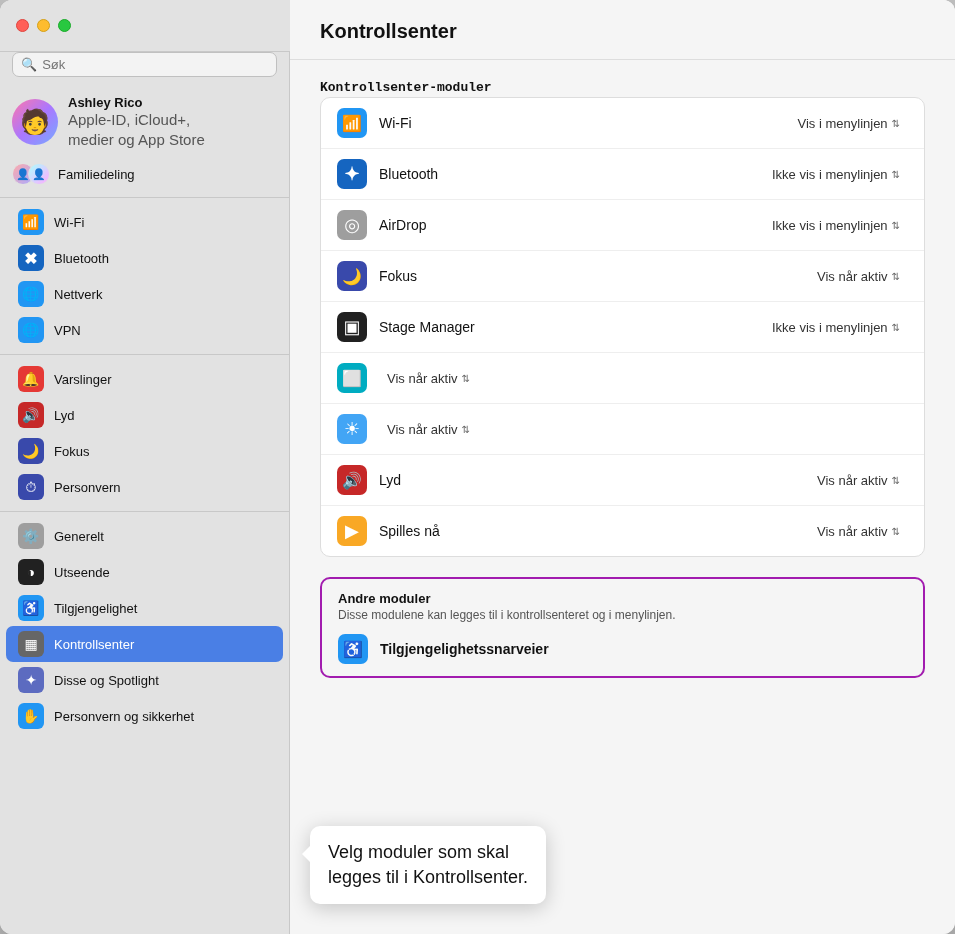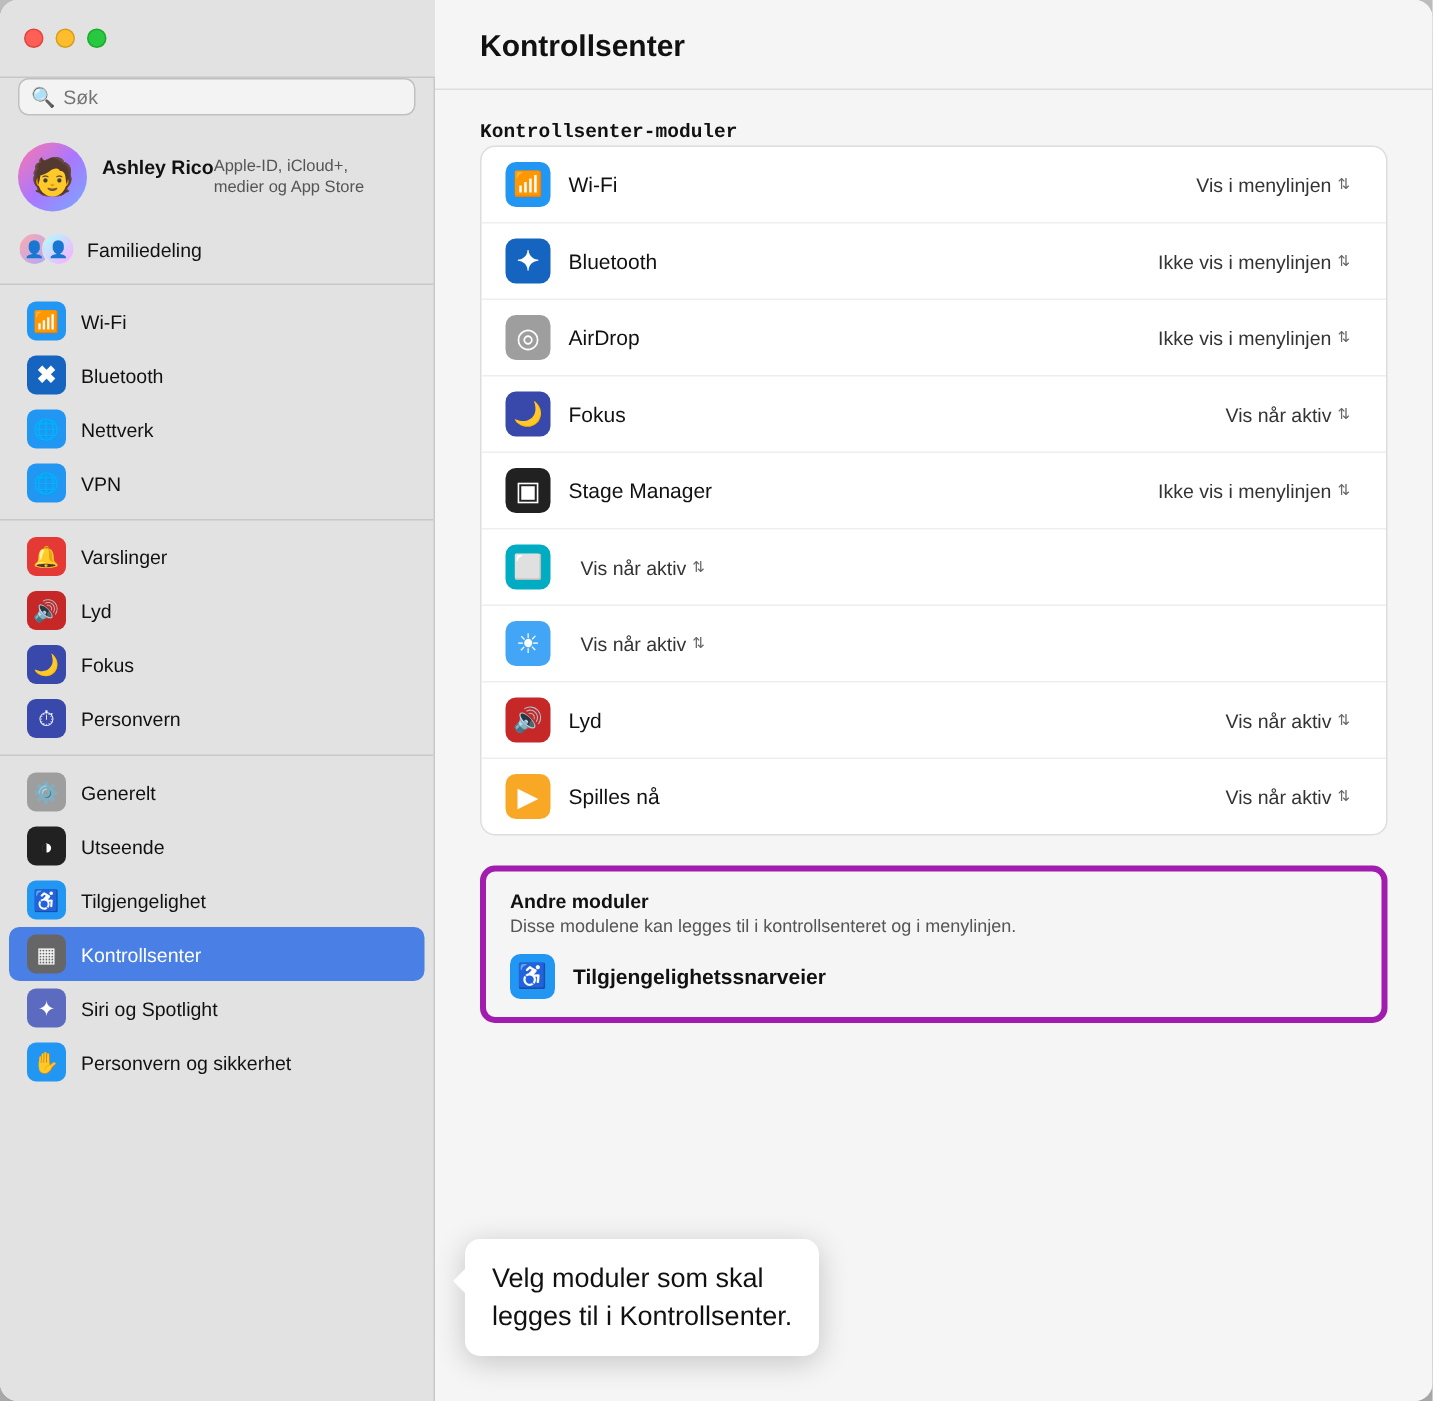--- a/index.html
+++ b/index.html
@@ -87,23 +87,23 @@
       width: 46px; height: 46px;
       border-radius: 50%;
       background: linear-gradient(135deg, #f7a, #a7f, #7af);
       display: flex;
       align-items: center;
       justify-content: center;
       font-size: 24px;
       flex-shrink: 0;
       overflow: hidden;
     }
-    .user-info { display: flex; flex-direction: row; }
+    .user-info { display: flex; flex-direction: column; }
     .user-name { font-size: 13px; font-weight: 600; color: #111; }
-    .user-sub { font-size: 11px; color: #555; line-height: 1.3; }
+    .user-sub { font-size: 15px; color: #555; line-height: 1.3; }
     .family-row {
       display: flex;
       align-items: center;
       padding: 6px 12px;
       gap: 8px;
       cursor: pointer;
     }
     .family-avatars {
       display: flex;
       align-items: center;
@@ -194,21 +194,21 @@
       cursor: pointer;
       padding: 3px 8px;
       border-radius: 5px;
     }
     .updown-icon { font-size: 10px; color: #666; }
     
     .andre-section {
       padding: 0 30px 20px 30px;
     }
     .andre-container {
-      border: 4px solid #a21caf;
+      border: 2px solid #a21caf;
       border-radius: 10px;
       padding: 12px 16px;
     }
     .andre-title { font-size: 13px; font-weight: 700; color: #111; margin-bottom: 2px; }
     .andre-subtitle { font-size: 12px; color: #555; margin-bottom: 12px; }
     .andre-item {
       display: flex;
       align-items: center;
       gap: 12px;
     }
@@ -352,21 +352,21 @@
         <span class="item-label">Tilgjengelighet</span>
       </div>
 
       <div class="sidebar-item active">
         <div class="item-icon" style="background:#666;">▦</div>
         <span class="item-label">Kontrollsenter</span>
       </div>
 
       <div class="sidebar-item">
         <div class="item-icon bg-acc">✦</div>
-        <span class="item-label">Siri og Spotlight</span>
+        <span class="item-label">Disse og Spotlight</span>
       </div>
 
       <div class="sidebar-item">
         <div class="item-icon bg-blue">✋</div>
         <span class="item-label">Personvern og sikkerhet</span>
       </div>
     </div>
   </div>
 
   <div class="main-content">

